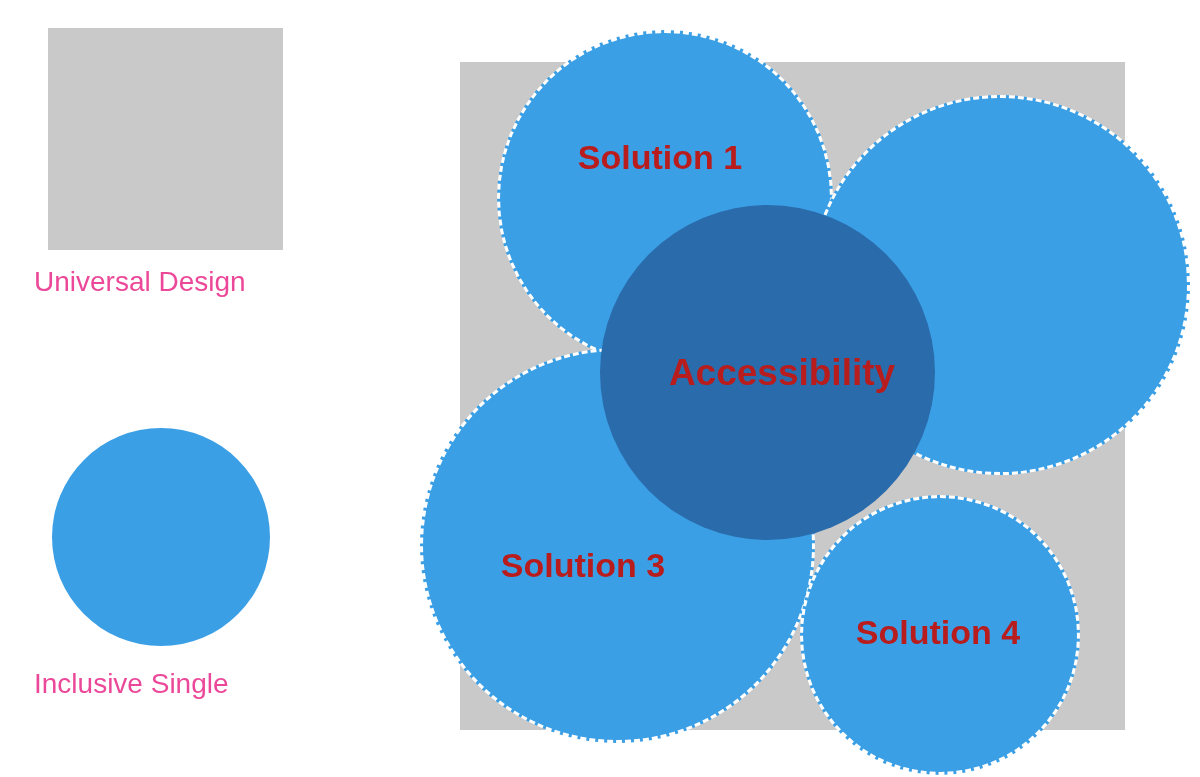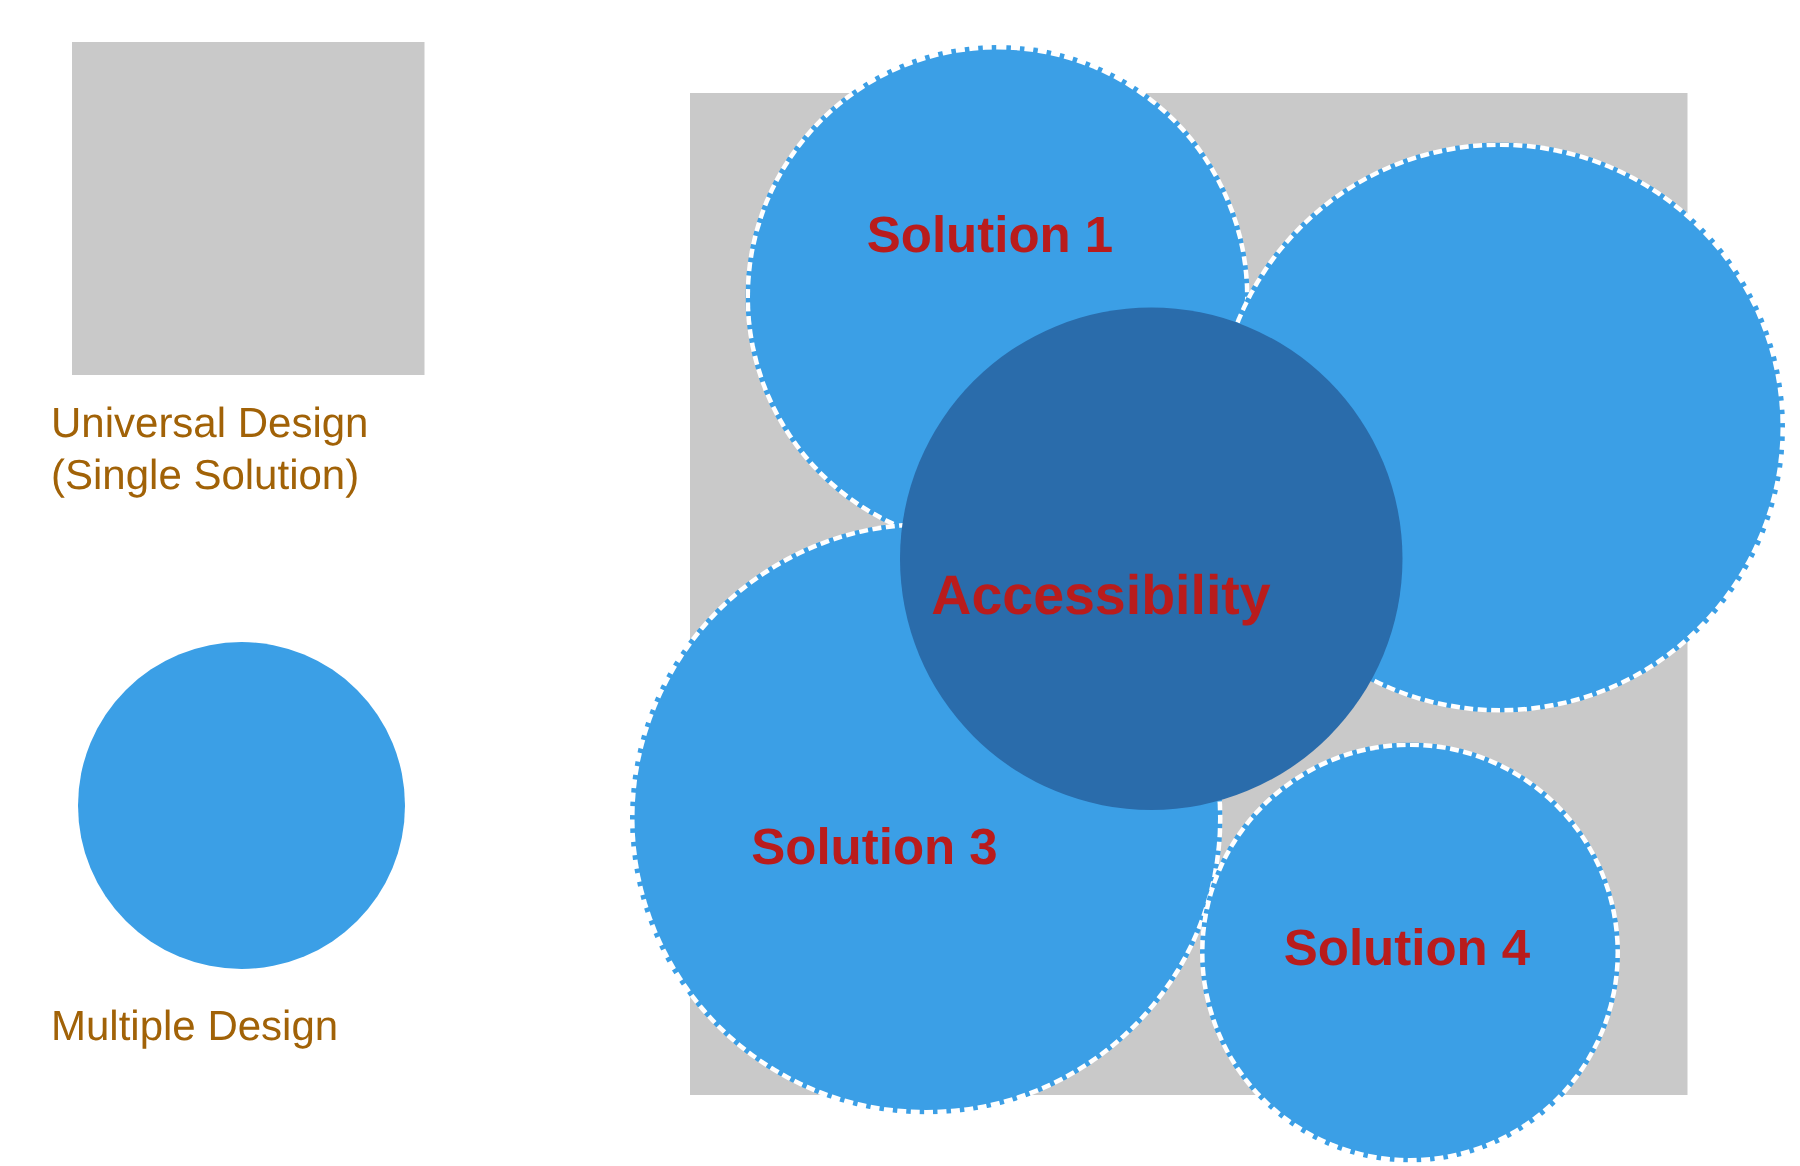--- a/index.html
+++ b/index.html
@@ -30,21 +30,21 @@
     left: 52px;
     top: 428px;
     width: 218px;
     height: 218px;
     border-radius: 50%;
     background: #3b9fe6;
   }
   .legend-label {
     position: absolute;
     left: 34px;
-    color: #a16207;
+    color: #ec4899;
     font-size: 28px;
     line-height: 1.25;
     font-weight: 400;
     white-space: nowrap;
   }
   .legend-label.universal { top: 264px; }
   .legend-label.inclusive { top: 666px; }
 
   
   .big-square {
@@ -84,41 +84,39 @@
     font-size: 34px;
     text-align: center;
     width: 260px;
     white-space: nowrap;
   }
   .label-s1 { left: 530px; top: 138px; }
   .label-s2 { left: 918px; top: 248px; }
   .label-s3 { left: 453px; top: 546px; }
   .label-s4 { left: 808px; top: 613px; }
   .label-center {
-    left: 584px;
+    left: 632px;
     top: 352px;
     width: 300px;
     font-size: 37px;
-    margin-top: 24px;
   }
 </style>
 </head>
 <body>
 
 <div class="canvas">
 
   <div class="legend-square"></div>
   <div class="legend-label universal">
     <div>Universal Design</div>
-    <div>(Single Solution)</div>
   </div>
 
   <div class="legend-circle"></div>
   <div class="legend-label inclusive">
-    <div>Multiple Design</div>
+    <div>Inclusive Single</div>
   </div>
 
   <div class="big-square"></div>
 
   <div class="sol-circle circle-s1"></div>
   <div class="sol-circle circle-s2"></div>
   <div class="sol-circle circle-s3"></div>
   <div class="sol-circle circle-s4"></div>
 
   <div class="center-circle"></div>

